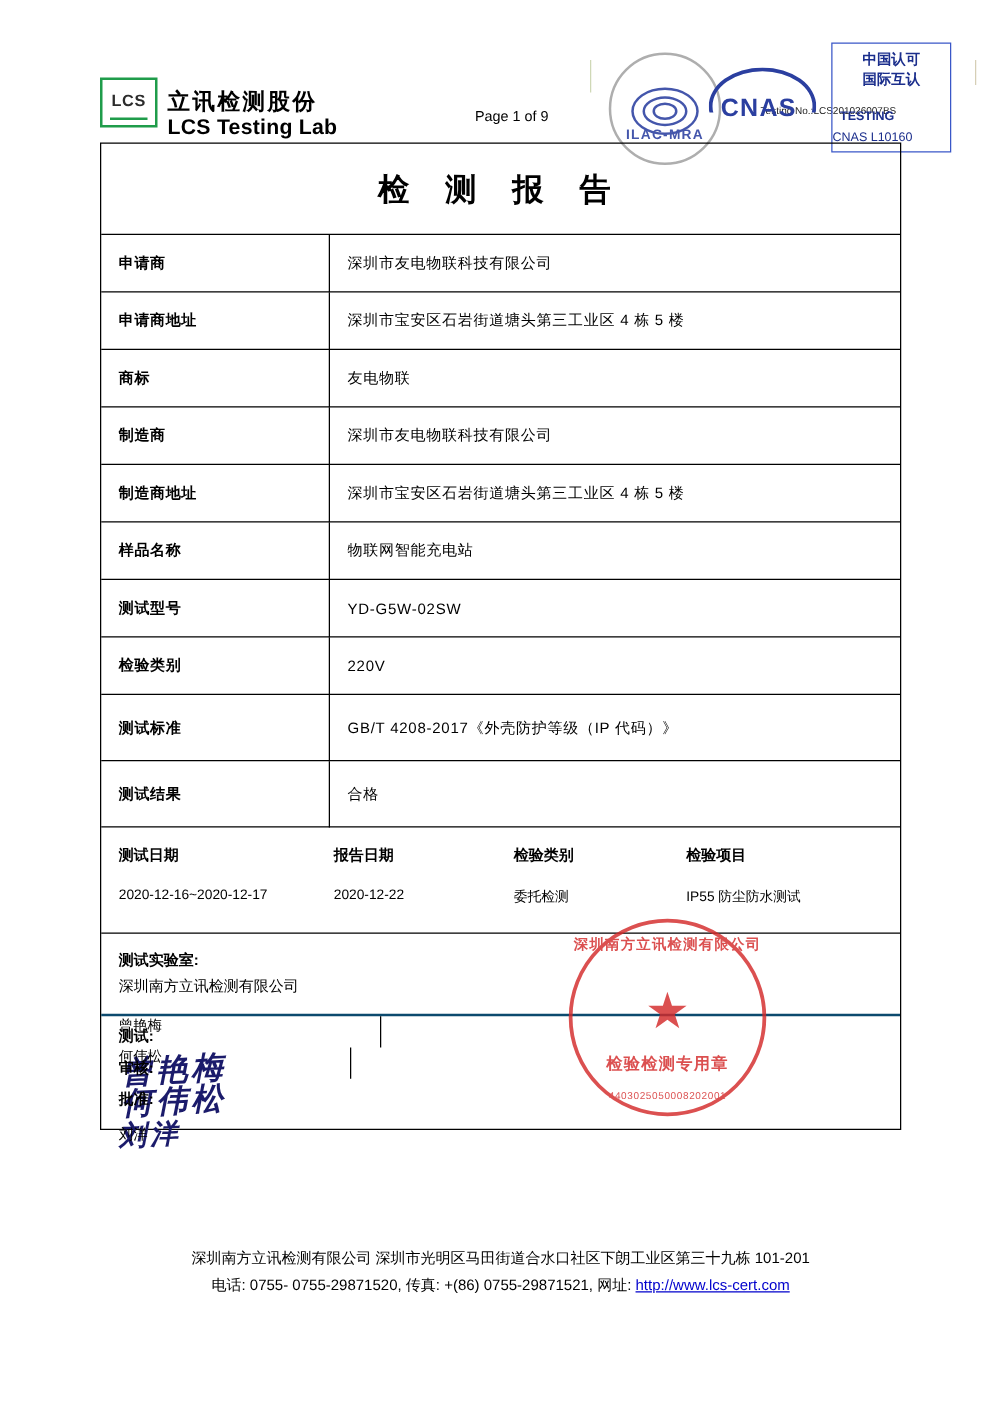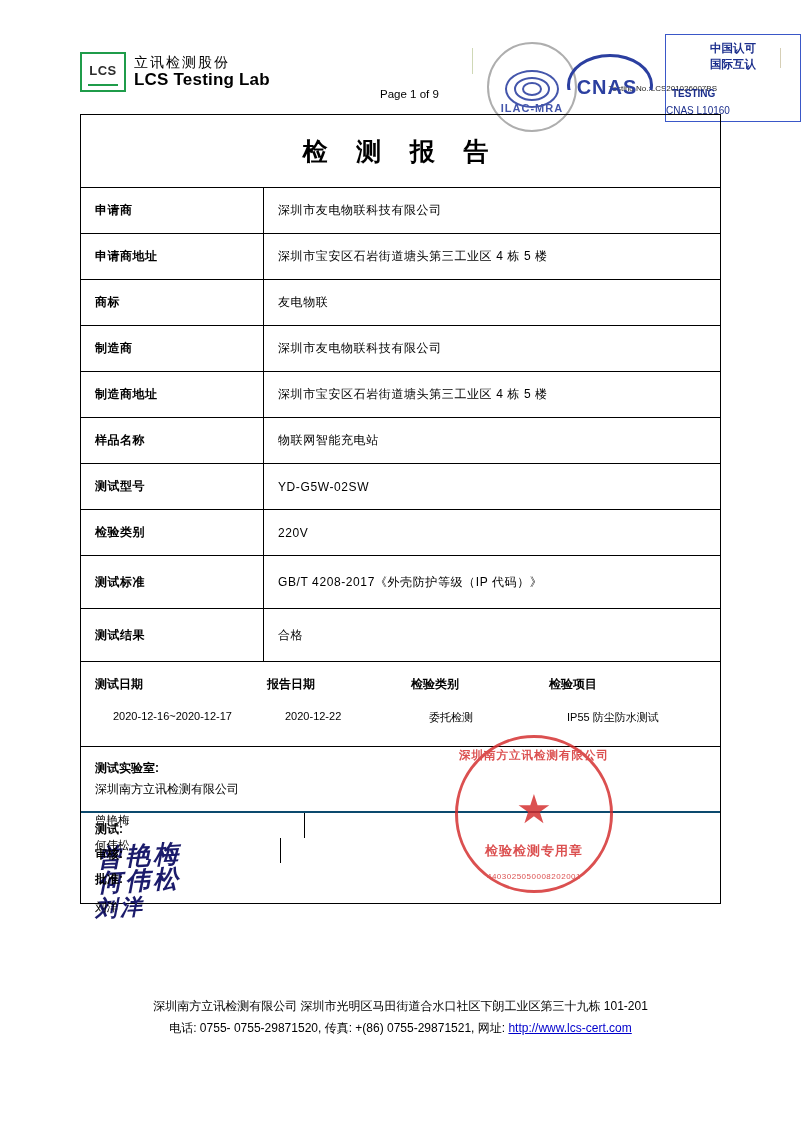--- a/index.html
+++ b/index.html
@@ -51,24 +51,25 @@
   }
   .logo-mark .bar {
     position: absolute;
     left: 6px;
     right: 6px;
     bottom: 4px;
     height: 2px;
     background: #1f9c4a;
   }
   .logo-text-cn {
-    font-size: 14px;
-    font-weight: normal;
+    font-size: 18px;
+    font-weight: bold;
     letter-spacing: 2px;
     line-height: 1.15;
+    margin-top: 19px;
   }
   .logo-text-en {
     font-size: 17px;
     font-weight: bold;
     letter-spacing: 0.2px;
     line-height: 1.15;
   }
   .page-indicator {
     position: absolute;
     left: 300px;
@@ -151,21 +152,21 @@
     top: 22px;
     text-align: center;
     font-size: 20px;
     font-weight: bold;
     letter-spacing: 1px;
   }
   .cnas-box {
     position: absolute;
     left: 665px;
     top: 34px;
-    width: 136px;
+    width: 96px;
     height: 88px;
     border: 1px solid #3a57c8;
     color: #1b2e8c;
     box-sizing: border-box;
     padding-top: 6px;
   }
   .cnas-box .cn-line {
     text-align: center;
     font-size: 11.5px;
     line-height: 1.35;
@@ -262,21 +263,21 @@
     top: 14px;
     left: 0;
     right: 0;
     display: flex;
     font-weight: bold;
     font-size: 12px;
   }
   .dates-body {
     position: absolute;
     top: 48px;
-    left: 18px;
+    left: 0;
     right: 0;
     display: flex;
     font-size: 11px;
   }
   .c1 { width: 186px; padding-left: 14px; box-sizing: border-box; }
   .c2 { width: 144px; box-sizing: border-box; }
   .c3 { width: 138px; box-sizing: border-box; }
   .c4 { flex: 1; box-sizing: border-box; }
 
   

